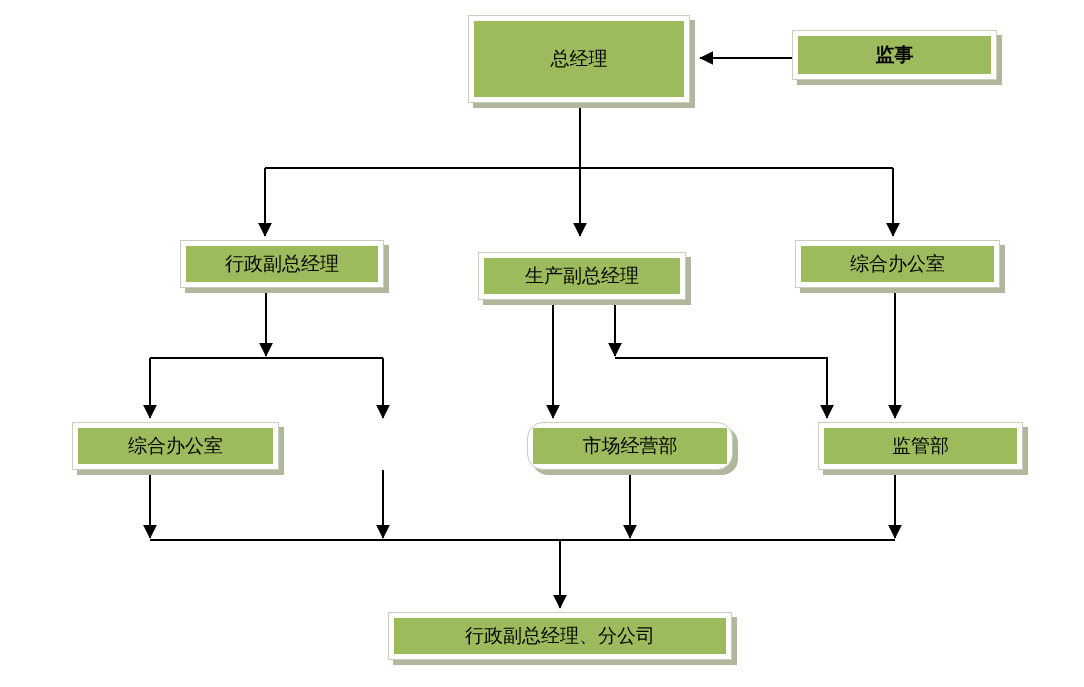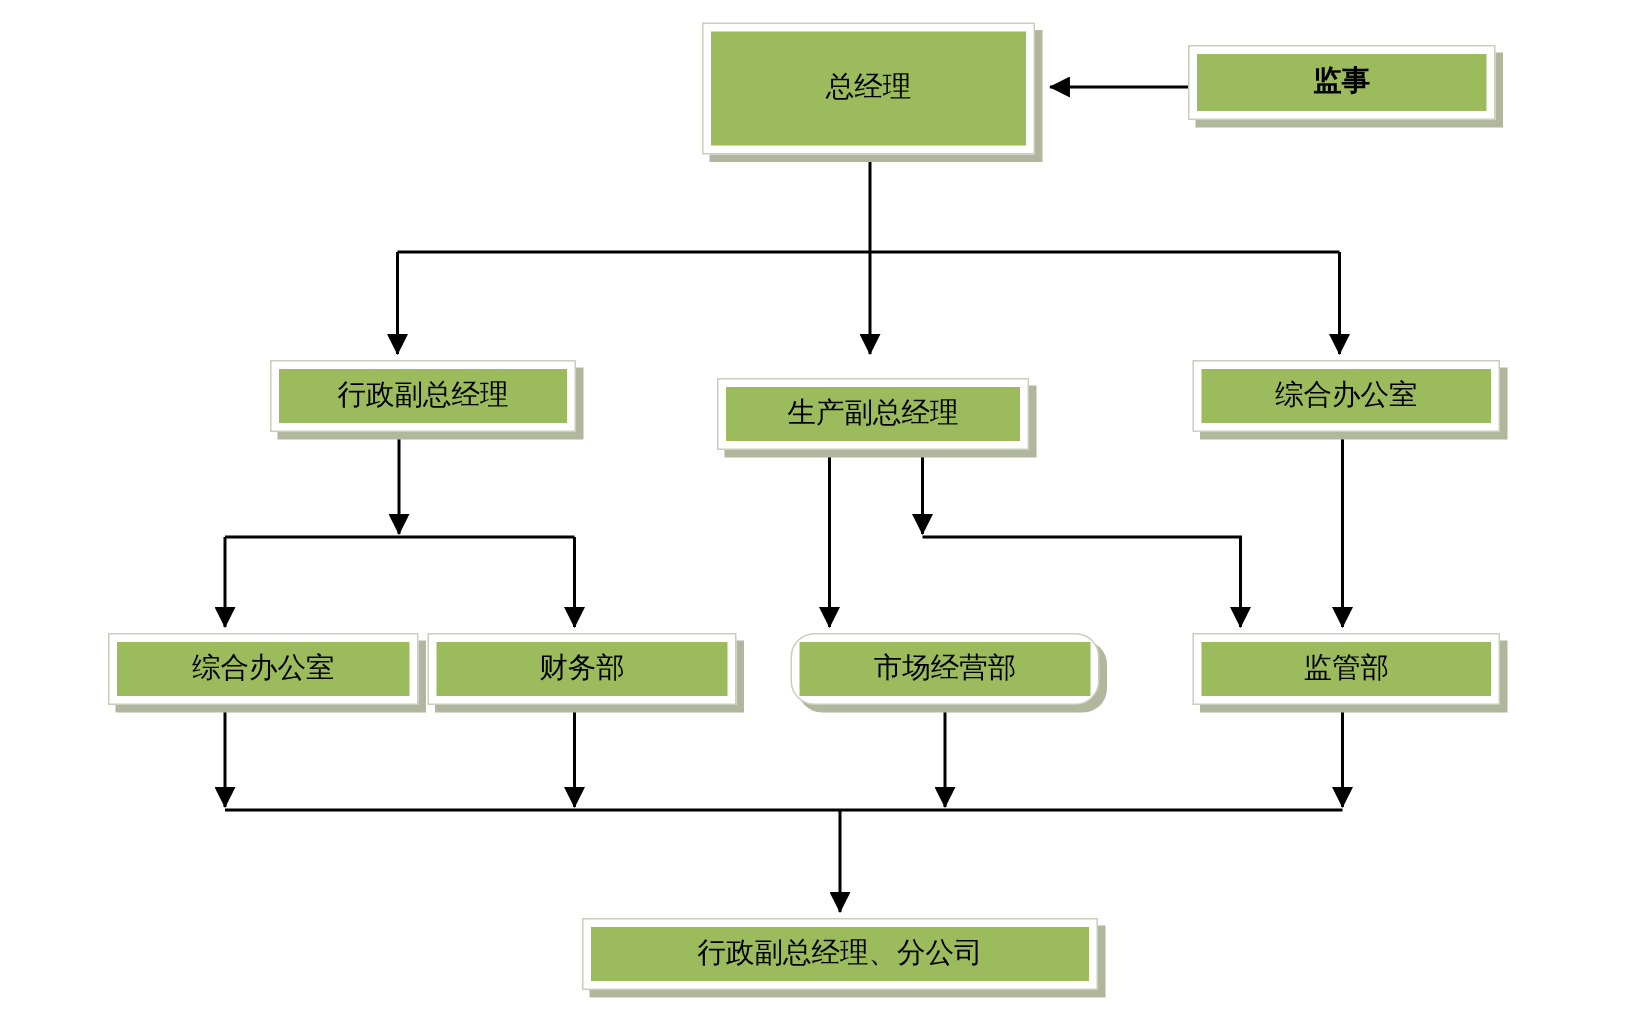--- a/index.html
+++ b/index.html
@@ -52,21 +52,21 @@
   }
   
   #n-gm       { left: 468px; top: 15px;  width: 222px; height: 88px; }
   #n-sup      { left: 792px; top: 30px;  width: 205px; height: 50px; font-weight: bold; }
   #n-admin    { left: 180px; top: 240px; width: 204px; height: 48px; }
   #n-prod     { left: 478px; top: 252px; width: 208px; height: 48px; }
   #n-tech     { left: 795px; top: 240px; width: 205px; height: 48px; }
   #n-office   { left: 72px;  top: 422px; width: 207px; height: 48px; }
   #n-finance  { left: 285px; top: 422px; width: 206px; height: 48px; }
   #n-market   { left: 527px; top: 422px; width: 206px; height: 48px; border-radius: 16px; }
-  #n-superv   { left: 795px; top: 422px; width: 205px; height: 48px; text-decoration: underline; }
+  #n-superv   { left: 818px; top: 422px; width: 205px; height: 48px; text-decoration: underline; }
   #n-site     { left: 388px; top: 612px; width: 344px; height: 48px; }
 </style>
 </head>
 <body>
 
 <div id="canvas">
 
   <svg id="connectors" viewBox="0 0 1084 687" xmlns="http://www.w3.org/2000/svg">
     <defs>
       <marker id="arw" viewBox="0 0 10 10" refX="9.5" refY="5" markerWidth="7" markerHeight="7" orient="auto-start-reverse">
@@ -120,23 +120,20 @@
   </div>
 
   <div class="node" id="n-tech">
     <div class="inner">综合办公室</div>
   </div>
 
   <div class="node" id="n-office">
     <div class="inner">综合办公室</div>
   </div>
 
-  <div class="node" id="n-finance">
-    <div class="inner">财务部</div>
-  </div>
 
   <div class="node" id="n-market">
     <div class="inner">市场经营部</div>
   </div>
 
   <div class="node" id="n-superv">
     <div class="inner">监管部</div>
   </div>
 
   <div class="node" id="n-site">

